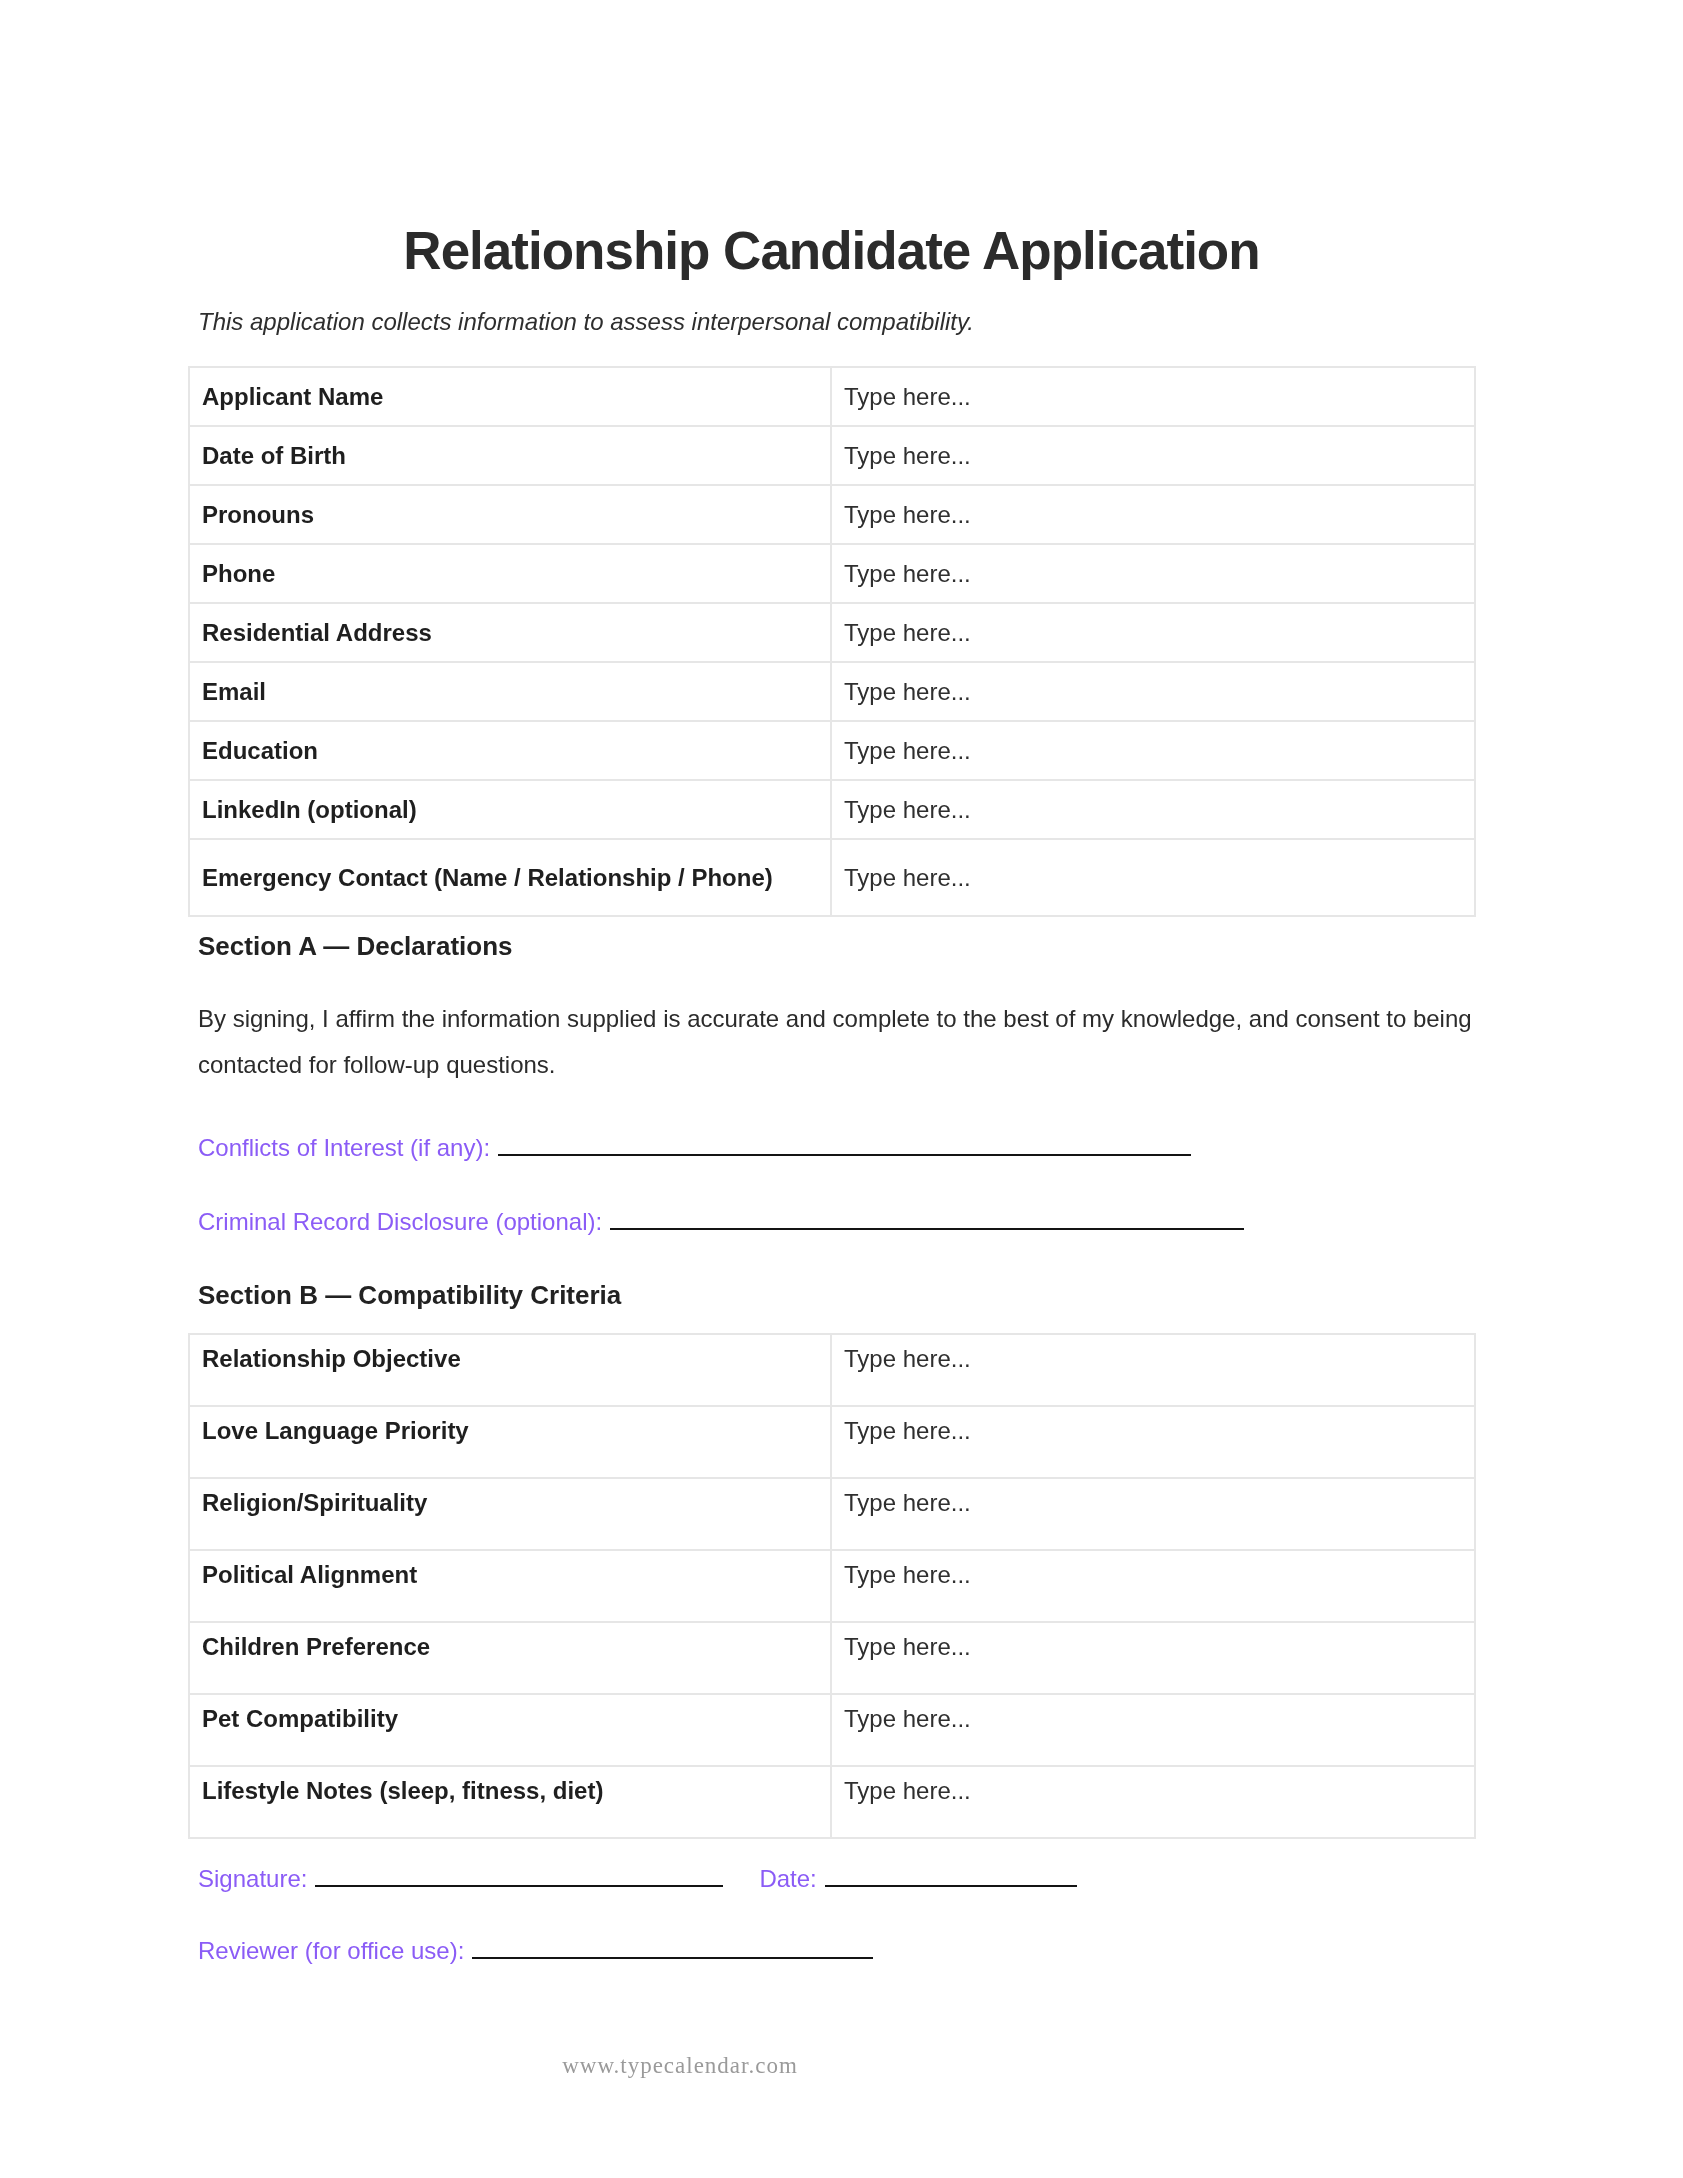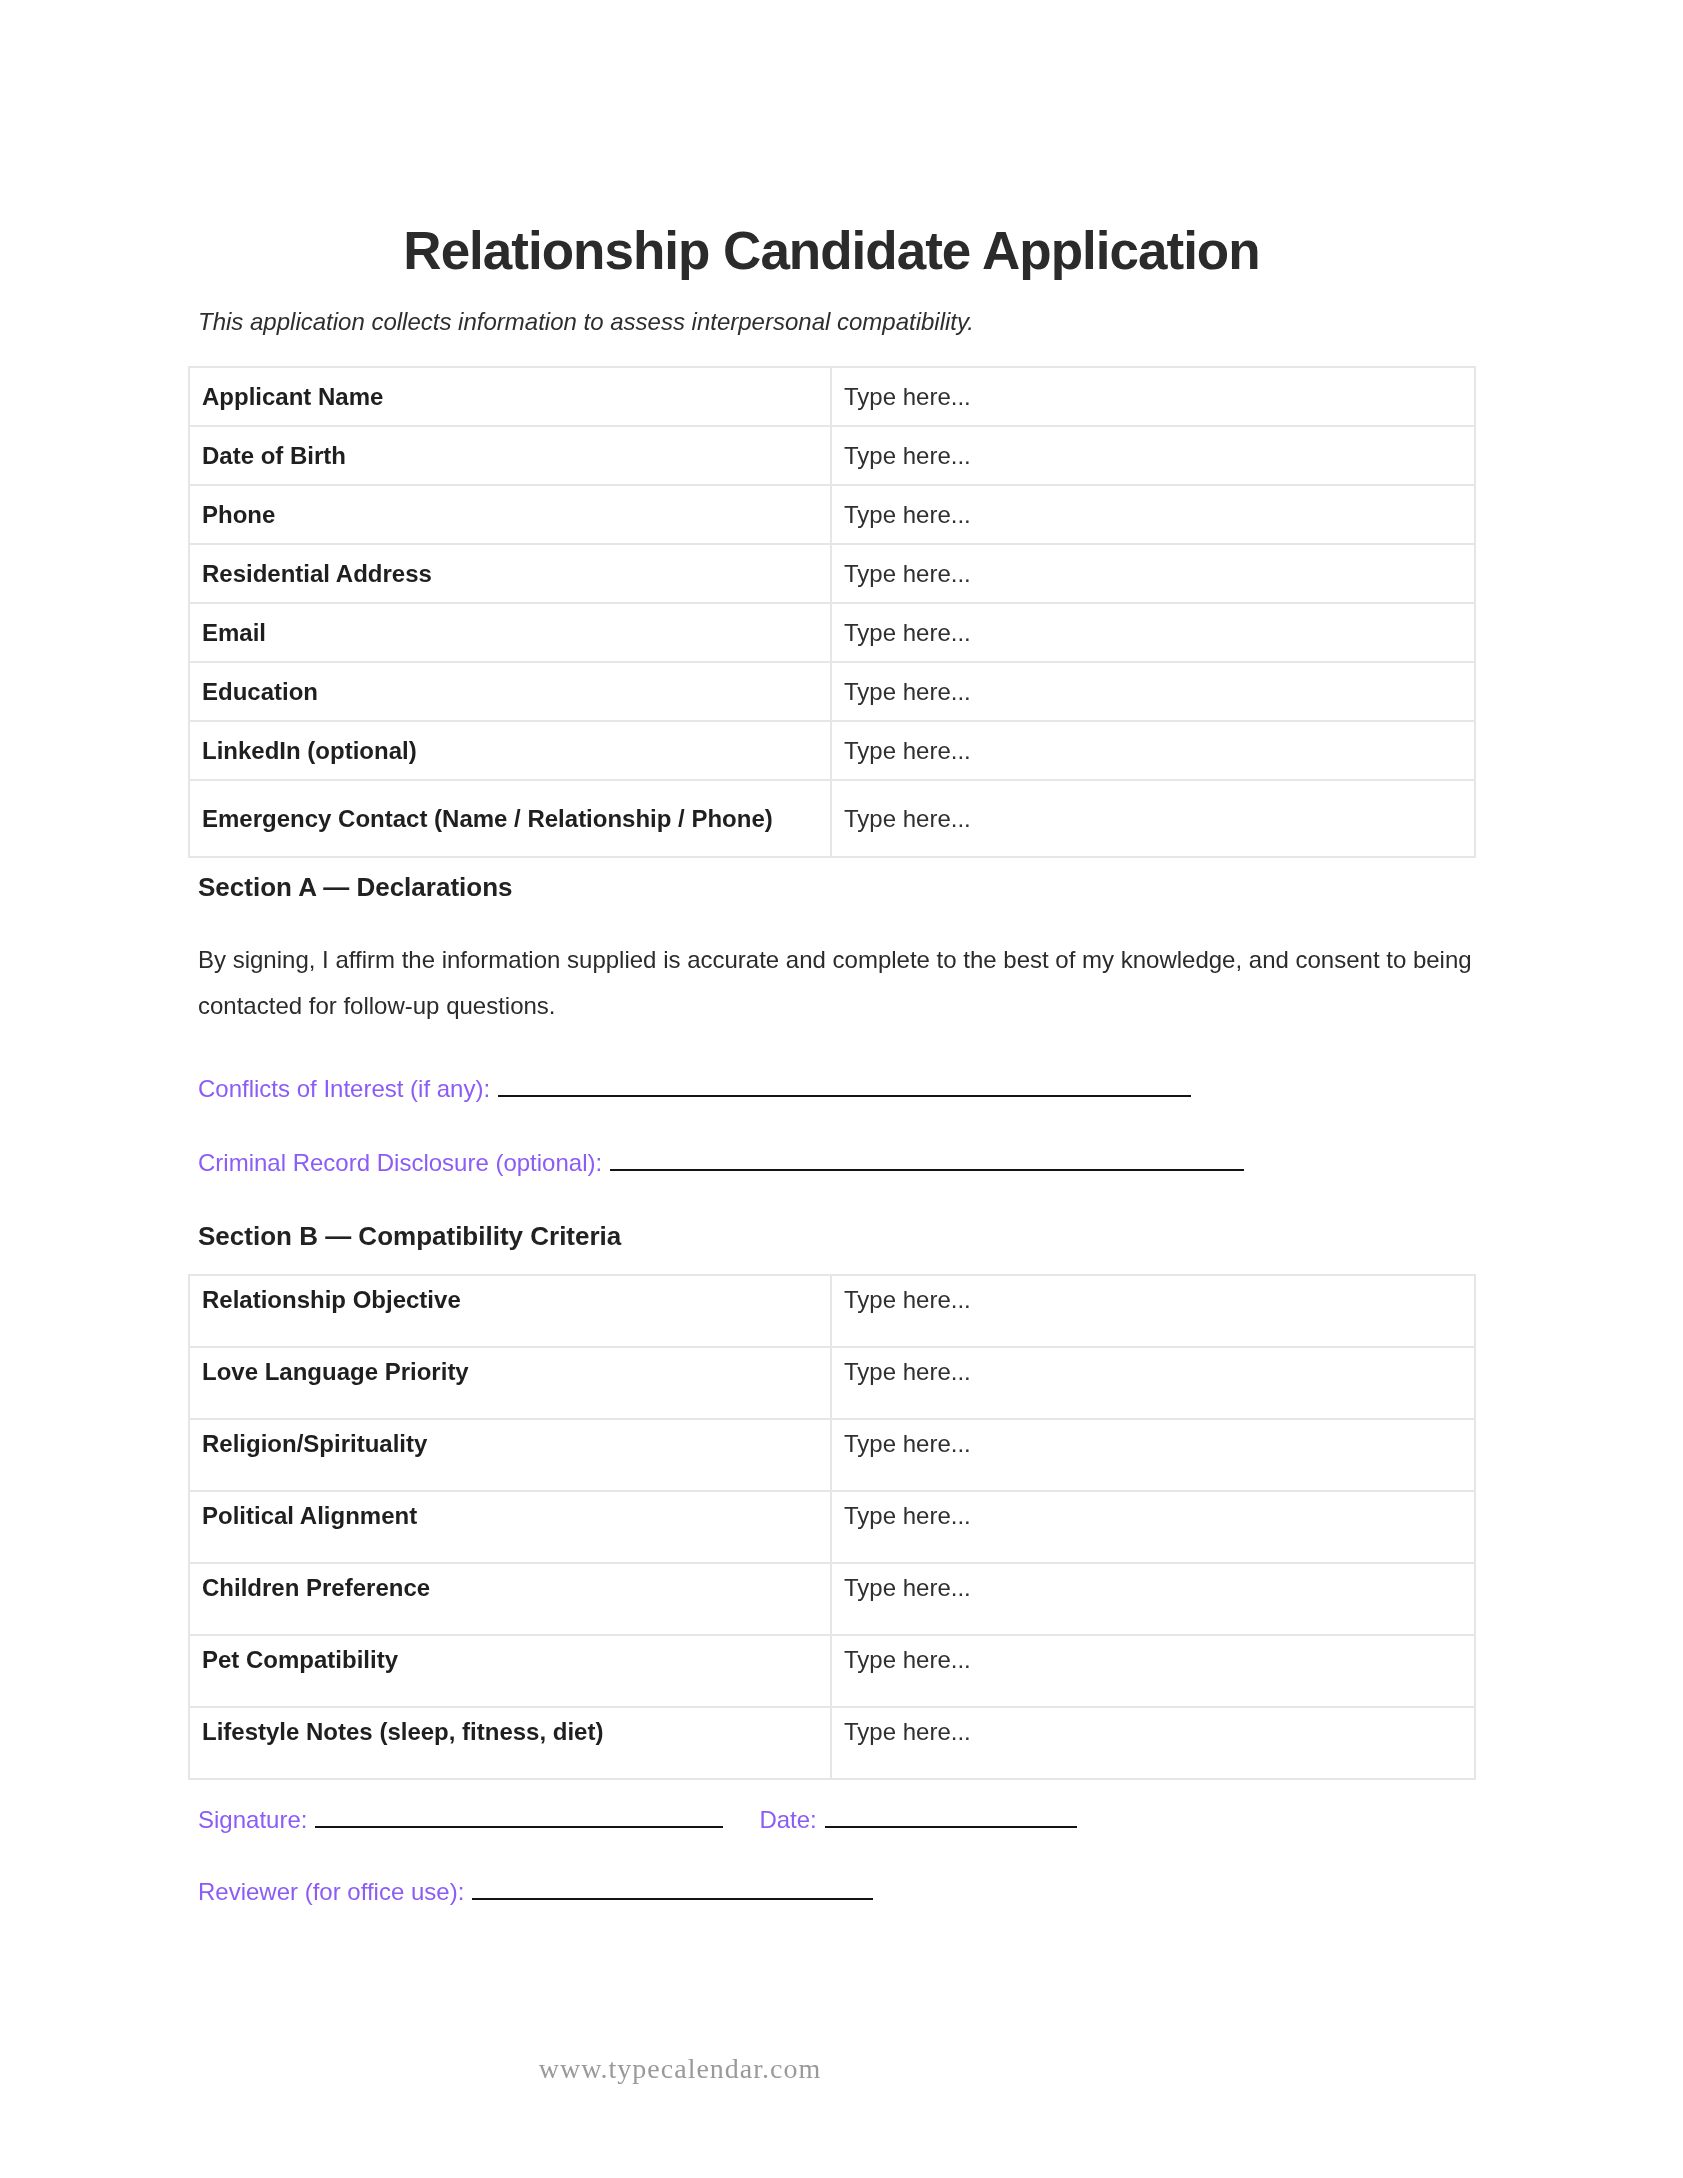--- a/index.html
+++ b/index.html
@@ -98,21 +98,21 @@
   .sign-row .field{margin-top:0;}
   .date-field{margin-left:36px;padding-left:0;}
   .reviewer-field{margin-top:44px;}
   .footer{
     position:absolute;
     top:2053px;
     left:0;
     width:1360px;
     text-align:center;
     font-family:"Liberation Serif","DejaVu Serif",serif;
-    font-size:28px;
+    font-size:23px;
     letter-spacing:1px;
     color:#9a9a9a;
   }
 </style>
 </head>
 <body>
 
 <div class="content">
 
   <h1 class="title">Relationship Candidate Application</h1>
@@ -124,20 +124,24 @@
         <col class="c1">
         <col class="c2">
       </colgroup>
     <tbody>
       <tr>
         <td><span class="lbl-text">Applicant Name</span></td>
         <td><span class="val-text">Type here...</span></td>
       </tr>
       <tr>
         <td><span class="lbl-text">Date of Birth</span></td>
+        <td><span class="val-text">Type here...</span></td>
+      </tr>
+      <tr>
+        <td><span class="lbl-text">Pronouns</span></td>
         <td><span class="val-text">Type here...</span></td>
       </tr>
       <tr>
         <td><span class="lbl-text">Phone</span></td>
         <td><span class="val-text">Type here...</span></td>
       </tr>
       <tr>
         <td><span class="lbl-text">Residential Address</span></td>
         <td><span class="val-text">Type here...</span></td>
       </tr>

